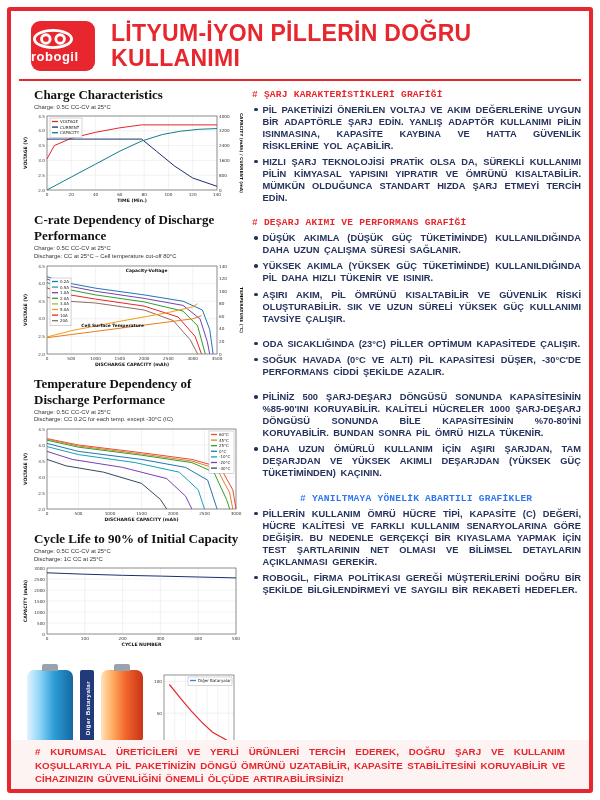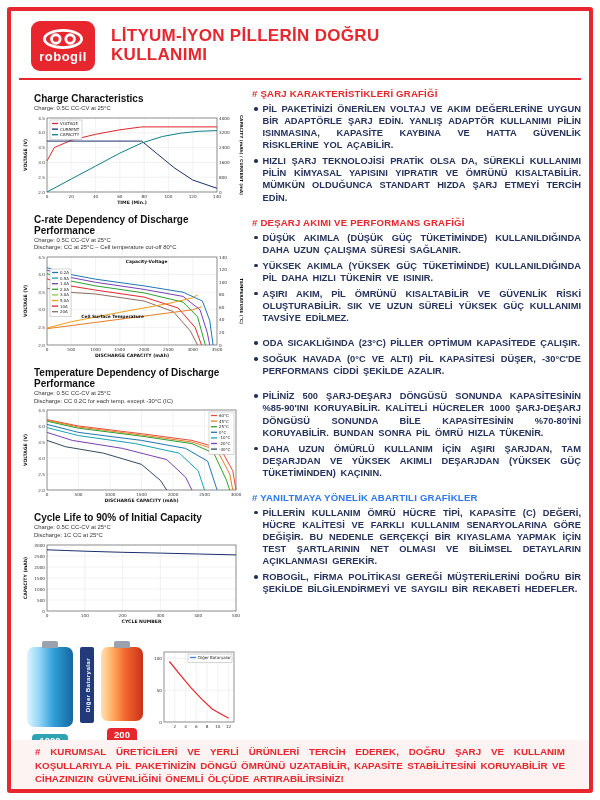--- a/index.html
+++ b/index.html
@@ -2,32 +2,32 @@
 <html><head>
 <meta charset="utf-8">
 <style>
   html,body{margin:0;padding:0;width:600px;height:800px;background:#fff;
     font-family:"Liberation Sans","DejaVu Sans",sans-serif;}
   .page{position:absolute;inset:7px;border:4px solid #e8262d;border-radius:3px;
     box-sizing:border-box;display:flex;flex-direction:column;overflow:hidden;background:#fff;}
   
   .header{display:flex;align-items:center;gap:16px;padding:10px 10px 0 20px;}
   .logo{background:#e8262d;border-radius:9px;width:64px;height:50px;display:flex;
-    flex-direction:column;align-items:center;justify-content:center;flex-shrink:0;}
+    flex-direction:column;align-items:flex-start;justify-content:center;flex-shrink:0;}
   .logo-glyph{width:44px;height:20px;display:block;}
   .logo-text{color:#fff;font-weight:bold;font-size:13px;letter-spacing:.5px;line-height:1;margin-top:1px;}
-  .title{color:#e8262d;font-size:17px;font-weight:800;line-height:1.1;margin:0;letter-spacing:.3px;}
+  .title{color:#e8262d;font-size:23px;font-weight:800;line-height:1.1;margin:0;letter-spacing:.3px;}
   .header-rule{border-bottom:2.5px solid #e8262d;margin:7px 8px 4px;}
   
   .content{flex:1;display:flex;gap:9px;padding:2px 8px 0 10px;overflow:hidden;}
   .left-col{width:222px;flex-shrink:0;}
   .right-col{flex:1;min-width:0;padding-top:2px;}
   
   .chart-panel{margin-bottom:7px;}
-  .chart-title{font-size:10px;font-weight:bold;color:#111;margin:7px 0 1px 13px;}
+  .chart-title{font-size:13px;font-weight:bold;color:#111;margin:0 0 1px 13px;font-family:Liberation Serif, serif;}
   .chart-sub{font-size:5.9px;color:#333;margin-left:13px;line-height:1.3;}
   .chart-canvas{width:100%;display:block;}
   .c0{height:94px;} .c1{height:108px;} .c2{height:100px;} .c3{height:86px;}
   
   .battery-panel{display:flex;align-items:flex-start;gap:7px;padding:14px 2px 0 6px;}
   .bat-col{display:flex;flex-direction:column;align-items:center;}
   .battery{position:relative;border-radius:7px;}
   .battery .cap{position:absolute;top:-6px;left:50%;transform:translateX(-50%);
     width:16px;height:7px;background:#9aa3ad;border-radius:2px 2px 0 0;}
   .battery-blue{width:46px;height:80px;
@@ -40,22 +40,22 @@
   .badge-red{background:#e8262d;}
   .badge-value{font-size:9.5px;font-weight:bold;}
   .badge-unit{font-size:6px;margin-top:1px;}
   .ribbon{background:#223a7a;height:76px;width:15px;border-radius:2px;display:flex;
     align-items:center;justify-content:center;}
   .ribbon span{writing-mode:vertical-rl;transform:rotate(180deg);color:#fff;
     font-size:6.2px;font-weight:bold;white-space:nowrap;letter-spacing:.4px;}
   .mini-chart{width:96px;height:86px;margin-left:auto;background:#fff;}
   
   .text-section{margin-bottom:13px;}
-  .section-header{font-size:9.6px;font-weight:800;color:#e8262d;margin:0 0 4px;letter-spacing:.2px;}
-  .section-header.blue{color:#2e77f2;}
+  .section-header{font-size:9.6px;font-weight:800;color:#e8262d;margin:0 0 4px;letter-spacing:.2px;font-family:Liberation Mono, monospace;}
+  .section-header.blue{color:#2e77f2;margin-left:48px;}
   .bullet-row{display:flex;margin-bottom:4px;}
   .dot{width:3.5px;height:3.5px;border-radius:50%;background:#25325c;margin:4px 5px 0 2px;flex-shrink:0;}
   .btext{font-size:9.3px;font-weight:700;color:#25325c;line-height:1.3;
     text-align:justify;word-spacing:2px;flex:1;}
   
   .footer{padding:5px 24px 4px;background:#fdf3f3;}
   .footer-text{font-size:9.8px;font-weight:800;color:#e8262d;line-height:1.35;
     text-align:justify;word-spacing:1.5px;margin:0;}
 </style>
 </head>
@@ -382,21 +382,21 @@
             <div class="bullet-row">
               <span class="dot"></span>
               <span class="btext">DÜŞÜK AKIMLA (DÜŞÜK GÜÇ TÜKETİMİNDE) KULLANILDIĞINDA DAHA UZUN ÇALIŞMA SÜRESİ SAĞLANIR.</span>
             </div>
             <div class="bullet-row">
               <span class="dot"></span>
               <span class="btext">YÜKSEK AKIMLA (YÜKSEK GÜÇ TÜKETİMİNDE) KULLANILDIĞINDA PİL DAHA HIZLI TÜKENİR VE ISINIR.</span>
             </div>
             <div class="bullet-row">
               <span class="dot"></span>
-              <span class="btext">AŞIRI AKIM, PİL ÖMRÜNÜ KISALTABİLİR VE GÜVENLİK RİSKİ OLUŞTURABİLİR. SIK VE UZUN SÜRELİ YÜKSEK GÜÇ KULLANIMI TAVSİYE EDİLMEZ.</span>
+              <span class="btext">AŞIRI AKIM, PİL ÖMRÜNÜ KISALTABİLİR VE GÜVENLİK RİSKİ OLUŞTURABİLİR. SIK VE UZUN SÜRELİ YÜKSEK GÜÇ KULLANIMI TAVSİYE ÇALIŞIR.</span>
             </div>
           </div>
       </section>
 
       <section class="text-section">
         <div class="bullets">
             <div class="bullet-row">
               <span class="dot"></span>
               <span class="btext">ODA SICAKLIĞINDA (23°C) PİLLER OPTİMUM KAPASİTEDE ÇALIŞIR.</span>
             </div>

